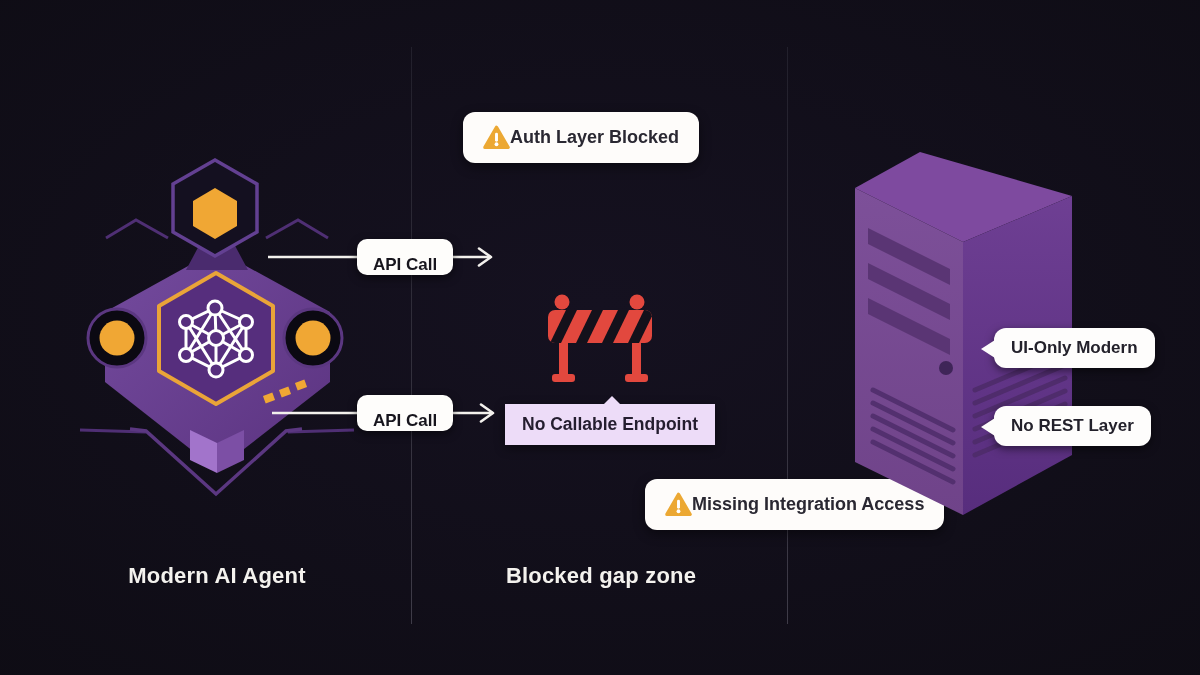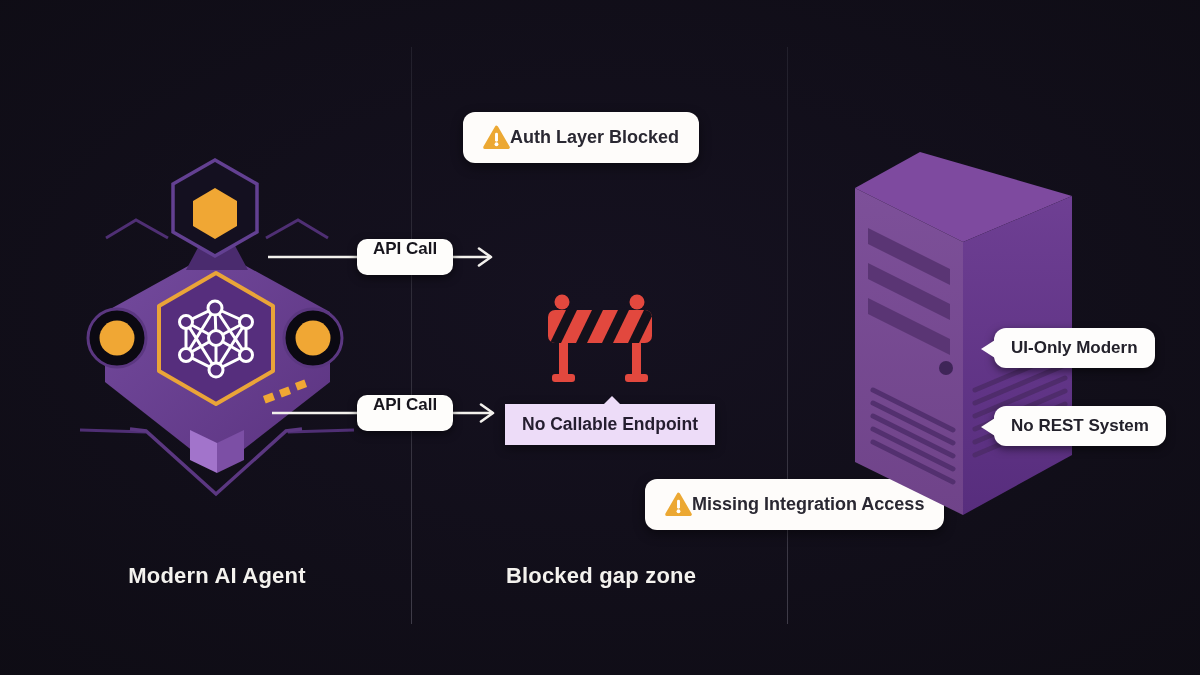--- a/index.html
+++ b/index.html
@@ -9,21 +9,21 @@
     font-family:"Liberation Sans","DejaVu Sans",sans-serif;
   }
   .abs{position:absolute;}
   .divider{width:1px;background:linear-gradient(#262430,#4a4754);opacity:.8;}
   .zone-title{
     color:#f4f2ee;font-size:22px;font-weight:700;text-align:center;line-height:28px;
     letter-spacing:.2px;
   }
   .pill{
     background:#fefdfb;color:#17151d;border-radius:10px;font-size:17px;font-weight:600;
-    display:flex;align-items:flex-start;justify-content:center;
+    display:flex;align-items:flex-end;justify-content:center;
     box-shadow:0 3px 8px rgba(0,0,0,.5);
   }
   .badge{
     background:#fefcfa;color:#2a2832;border-radius:12px;display:flex;align-items:center;
     padding:13px 20px;font-size:18px;font-weight:600;
     box-shadow:0 4px 12px rgba(0,0,0,.45);white-space:nowrap;
   }
   .badge svg{flex:0 0 auto;display:block;}
   .endpoint-badge{
     background:#eddcf8;color:#241d2f;border-radius:0;padding:10px 17px;
@@ -218,19 +218,19 @@
       <line x1="135" y1="284" x2="225" y2="246"></line>
       <line x1="135" y1="297" x2="225" y2="259"></line>
       <line x1="135" y1="310" x2="225" y2="272"></line>
     </g>
   </svg>
 
   <div class="abs callout" style="left:994px;top:328px;">
     <span>UI-Only Modern</span>
   </div>
   <div class="abs callout" style="left:994px;top:406px;">
-    <span>No REST System</span>
+    <span>No REST Layer</span>
   </div>
 
   <div class="abs zone-title" style="left:57px;top:562px;width:320px;">Modern AI Agent</div>
   <div class="abs zone-title" style="left:441px;top:562px;width:320px;">Blocked gap zone</div>
 
 </div>
 
 </body></html>

